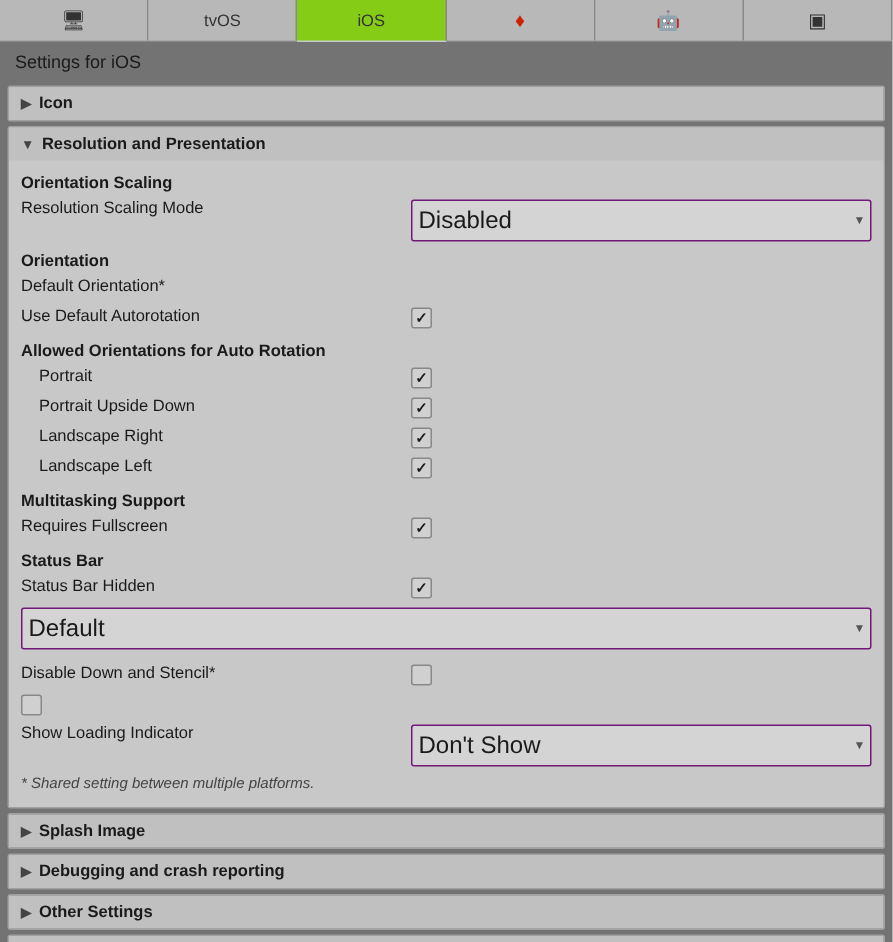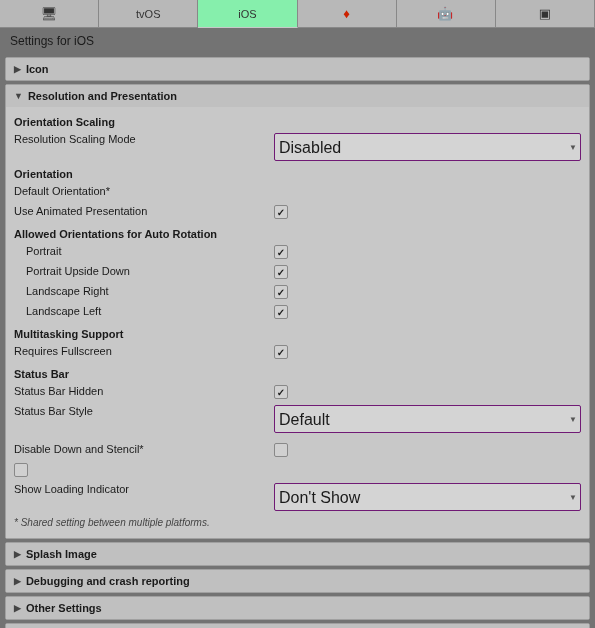--- a/index.html
+++ b/index.html
@@ -25,21 +25,21 @@
       align-items: center;
       justify-content: center;
       cursor: pointer;
       border-right: 1px solid #888;
       background: #b8b8b8;
       color: #333;
       font-size: 11px;
       user-select: none;
     }
     .tab.active {
-      background: #86efac;
+      background: #84cc16;
       border-bottom: 1px solid #c8c8c8;
       margin-bottom: -1px;
       z-index: 1;
     }
     .tab-icon {
       font-size: 13px;
     }
 
     
     .panel {
@@ -228,21 +228,21 @@
             </select>
           </div>
         </div>
       </div>
 
       <div class="subsection-header">Orientation</div>
       <div class="row">
         <div class="row-label">Default Orientation*</div>
       </div>
       <div class="row">
-        <div class="row-label">Use Animated Presentation</div>
+        <div class="row-label">Use Default Autorotation</div>
         <div class="row-control">
           <div class="checkbox checked"></div>
         </div>
       </div>
 
       <div class="subsection-header">Allowed Orientations for Auto Rotation</div>
       <div class="row">
         <div class="row-label" style="padding-left:12px">Portrait</div>
         <div class="row-control">
           <div class="checkbox checked"></div>
@@ -276,21 +276,20 @@
       </div>
 
       <div class="subsection-header">Status Bar</div>
       <div class="row">
         <div class="row-label">Status Bar Hidden</div>
         <div class="row-control">
           <div class="checkbox checked"></div>
         </div>
       </div>
       <div class="row">
-        <div class="row-label">Status Bar Style</div>
         <div class="row-control">
           <div class="dropdown-wrapper">
             <select>
               <option>Default</option>
               <option>Light Content</option>
               <option>Dark Content</option>
             </select>
           </div>
         </div>
       </div>

